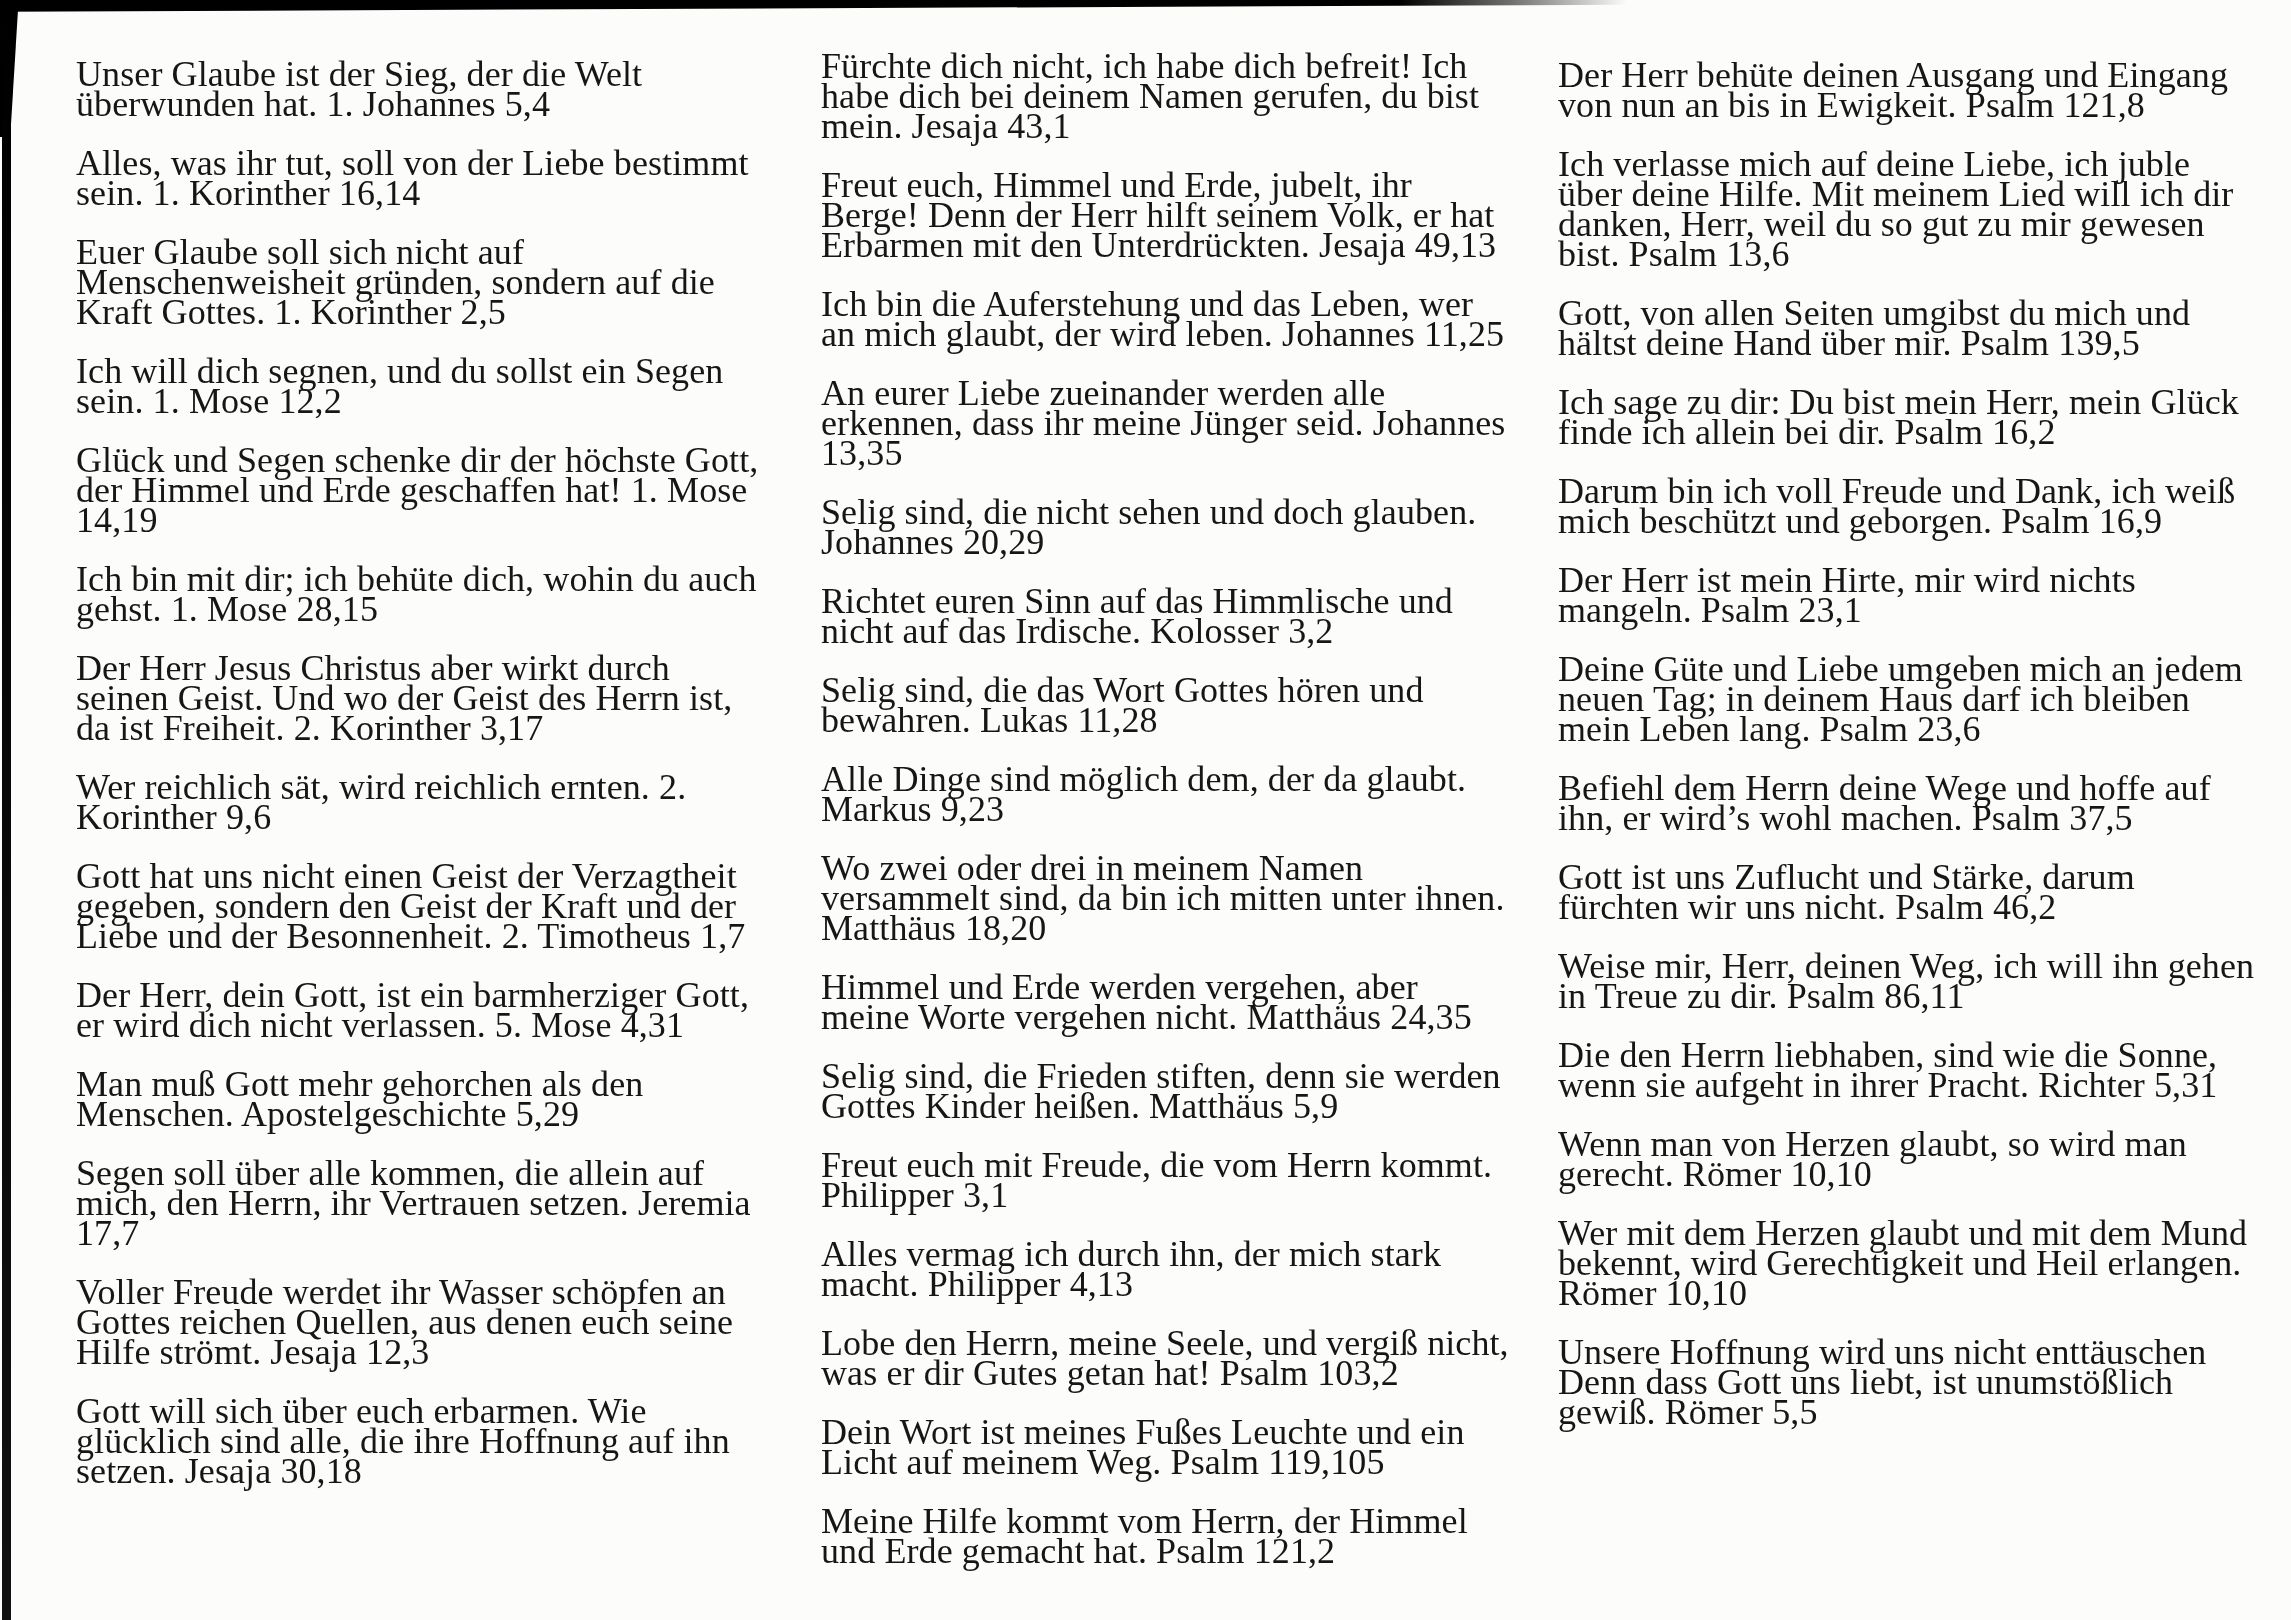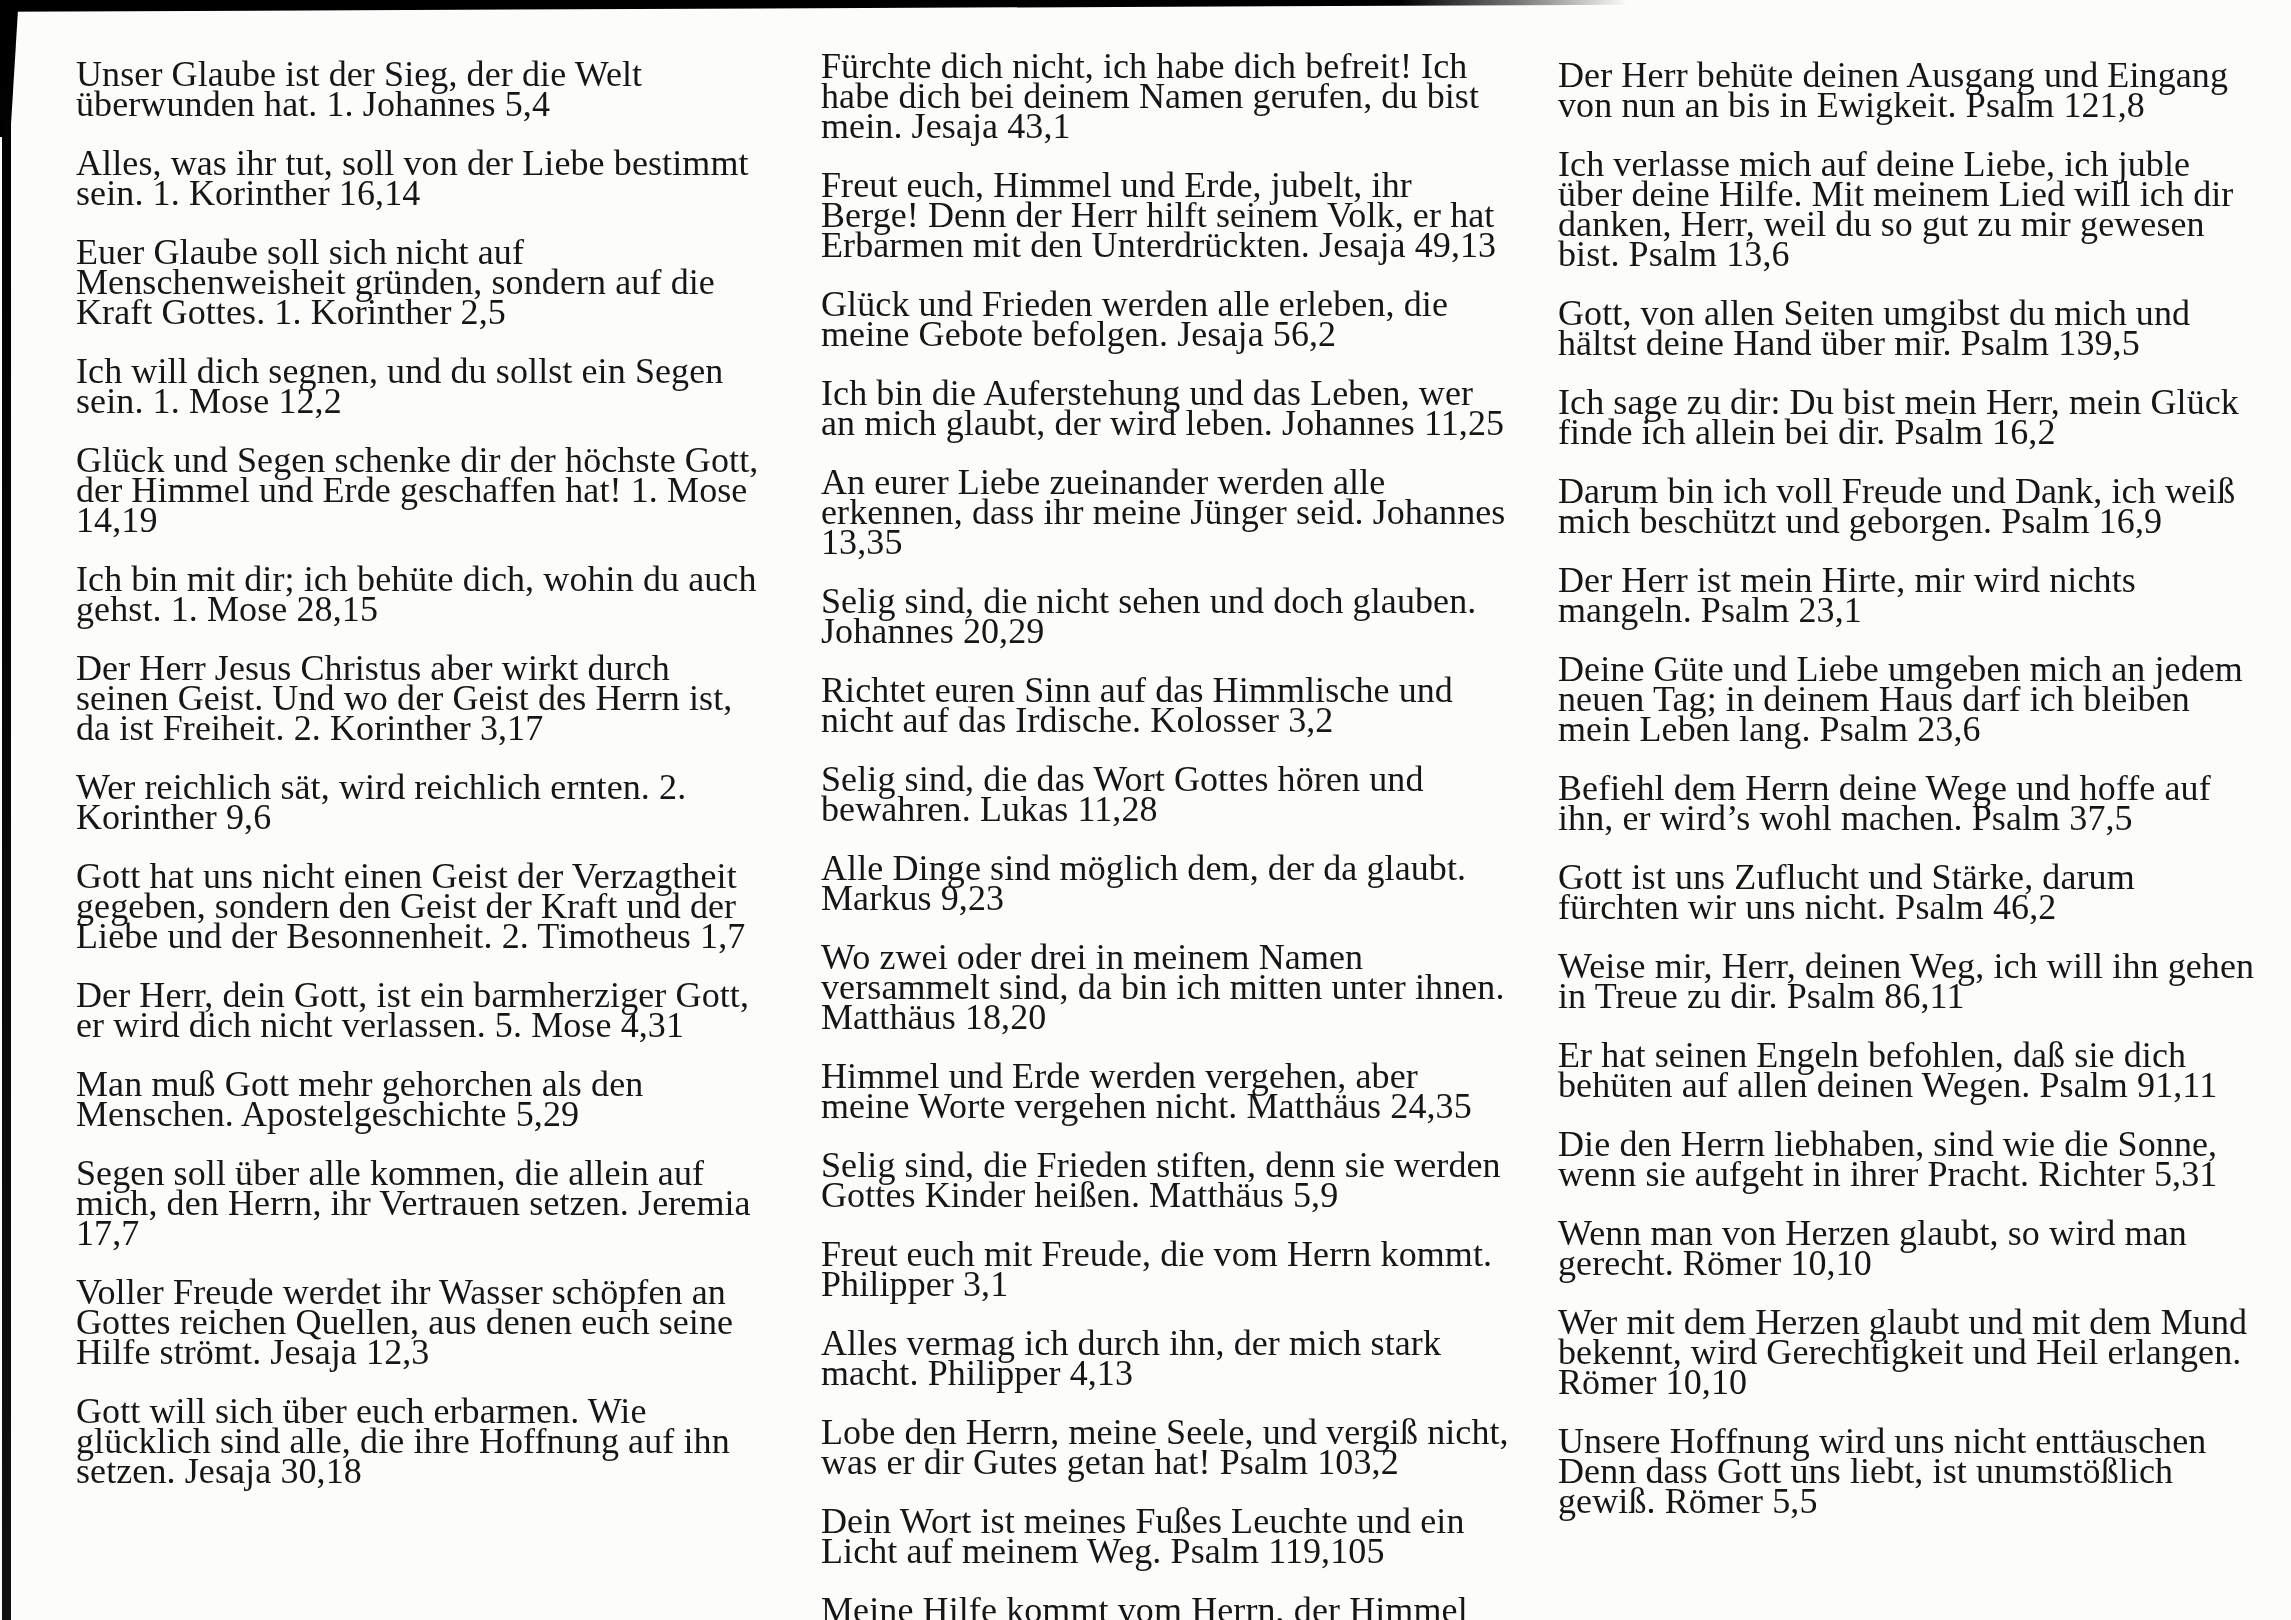--- a/index.html
+++ b/index.html
@@ -83,21 +83,20 @@
       <p class="verse">Der Herr, dein Gott, ist ein barmherziger Gott, er wird dich nicht verlassen. 5. Mose 4,31</p>
       <p class="verse">Man muß Gott mehr gehorchen als den Menschen. Apostelgeschichte 5,29</p>
       <p class="verse">Segen soll über alle kommen, die allein auf mich, den Herrn, ihr Vertrauen setzen. Jeremia 17,7</p>
       <p class="verse">Voller Freude werdet ihr Wasser schöpfen an Gottes reichen Quellen, aus denen euch seine Hilfe strömt. Jesaja 12,3</p>
       <p class="verse">Gott will sich über euch erbarmen. Wie glücklich sind alle, die ihre Hoffnung auf ihn setzen. Jesaja 30,18</p>
     </div>
 
   <div class="col col-2">
       <p class="verse">Fürchte dich nicht, ich habe dich befreit! Ich habe dich bei deinem Namen gerufen, du bist mein. Jesaja 43,1</p>
       <p class="verse">Freut euch, Himmel und Erde, jubelt, ihr Berge! Denn der Herr hilft seinem Volk, er hat Erbarmen mit den Unterdrückten. Jesaja 49,13</p>
-      <p class="verse">Glück und Frieden werden alle erleben, die meine Gebote befolgen. Jesaja 56,2</p>
       <p class="verse">Ich bin die Auferstehung und das Leben, wer an mich glaubt, der wird leben. Johannes 11,25</p>
       <p class="verse">An eurer Liebe zueinander werden alle erkennen, dass ihr meine Jünger seid. Johannes 13,35</p>
       <p class="verse">Selig sind, die nicht sehen und doch glauben. Johannes 20,29</p>
       <p class="verse">Richtet euren Sinn auf das Himmlische und nicht auf das Irdische. Kolosser 3,2</p>
       <p class="verse">Selig sind, die das Wort Gottes hören und bewahren. Lukas 11,28</p>
       <p class="verse">Alle Dinge sind möglich dem, der da glaubt. Markus 9,23</p>
       <p class="verse">Wo zwei oder drei in meinem Namen versammelt sind, da bin ich mitten unter ihnen. Matthäus 18,20</p>
       <p class="verse">Himmel und Erde werden vergehen, aber meine Worte vergehen nicht. Matthäus 24,35</p>
       <p class="verse">Selig sind, die Frieden stiften, denn sie werden Gottes Kinder heißen. Matthäus 5,9</p>
       <p class="verse">Freut euch mit Freude, die vom Herrn kommt. Philipper 3,1</p>
@@ -111,20 +110,19 @@
       <p class="verse">Der Herr behüte deinen Ausgang und Eingang von nun an bis in Ewigkeit. Psalm 121,8</p>
       <p class="verse">Ich verlasse mich auf deine Liebe, ich juble über deine Hilfe. Mit meinem Lied will ich dir danken, Herr, weil du so gut zu mir gewesen bist. Psalm 13,6</p>
       <p class="verse">Gott, von allen Seiten umgibst du mich und hältst deine Hand über mir. Psalm 139,5</p>
       <p class="verse">Ich sage zu dir: Du bist mein Herr, mein Glück finde ich allein bei dir. Psalm 16,2</p>
       <p class="verse">Darum bin ich voll Freude und Dank, ich weiß mich beschützt und geborgen. Psalm 16,9</p>
       <p class="verse">Der Herr ist mein Hirte, mir wird nichts mangeln. Psalm 23,1</p>
       <p class="verse">Deine Güte und Liebe umgeben mich an jedem neuen Tag; in deinem Haus darf ich bleiben mein Leben lang. Psalm 23,6</p>
       <p class="verse">Befiehl dem Herrn deine Wege und hoffe auf ihn, er wird’s wohl machen. Psalm 37,5</p>
       <p class="verse">Gott ist uns Zuflucht und Stärke, darum fürchten wir uns nicht. Psalm 46,2</p>
       <p class="verse">Weise mir, Herr, deinen Weg, ich will ihn gehen in Treue zu dir. Psalm 86,11</p>
-      <p class="verse">Er hat seinen Engeln befohlen, daß sie dich behüten auf allen deinen Wegen. Psalm 91,11</p>
       <p class="verse">Die den Herrn liebhaben, sind wie die Sonne, wenn sie aufgeht in ihrer Pracht. Richter 5,31</p>
       <p class="verse">Wenn man von Herzen glaubt, so wird man gerecht. Römer 10,10</p>
       <p class="verse">Wer mit dem Herzen glaubt und mit dem Mund bekennt, wird Gerechtigkeit und Heil erlangen. Römer 10,10</p>
       <p class="verse">Unsere Hoffnung wird uns nicht enttäuschen Denn dass Gott uns liebt, ist unumstößlich gewiß. Römer 5,5</p>
     </div>
 </div>
 
 
 </body></html>

